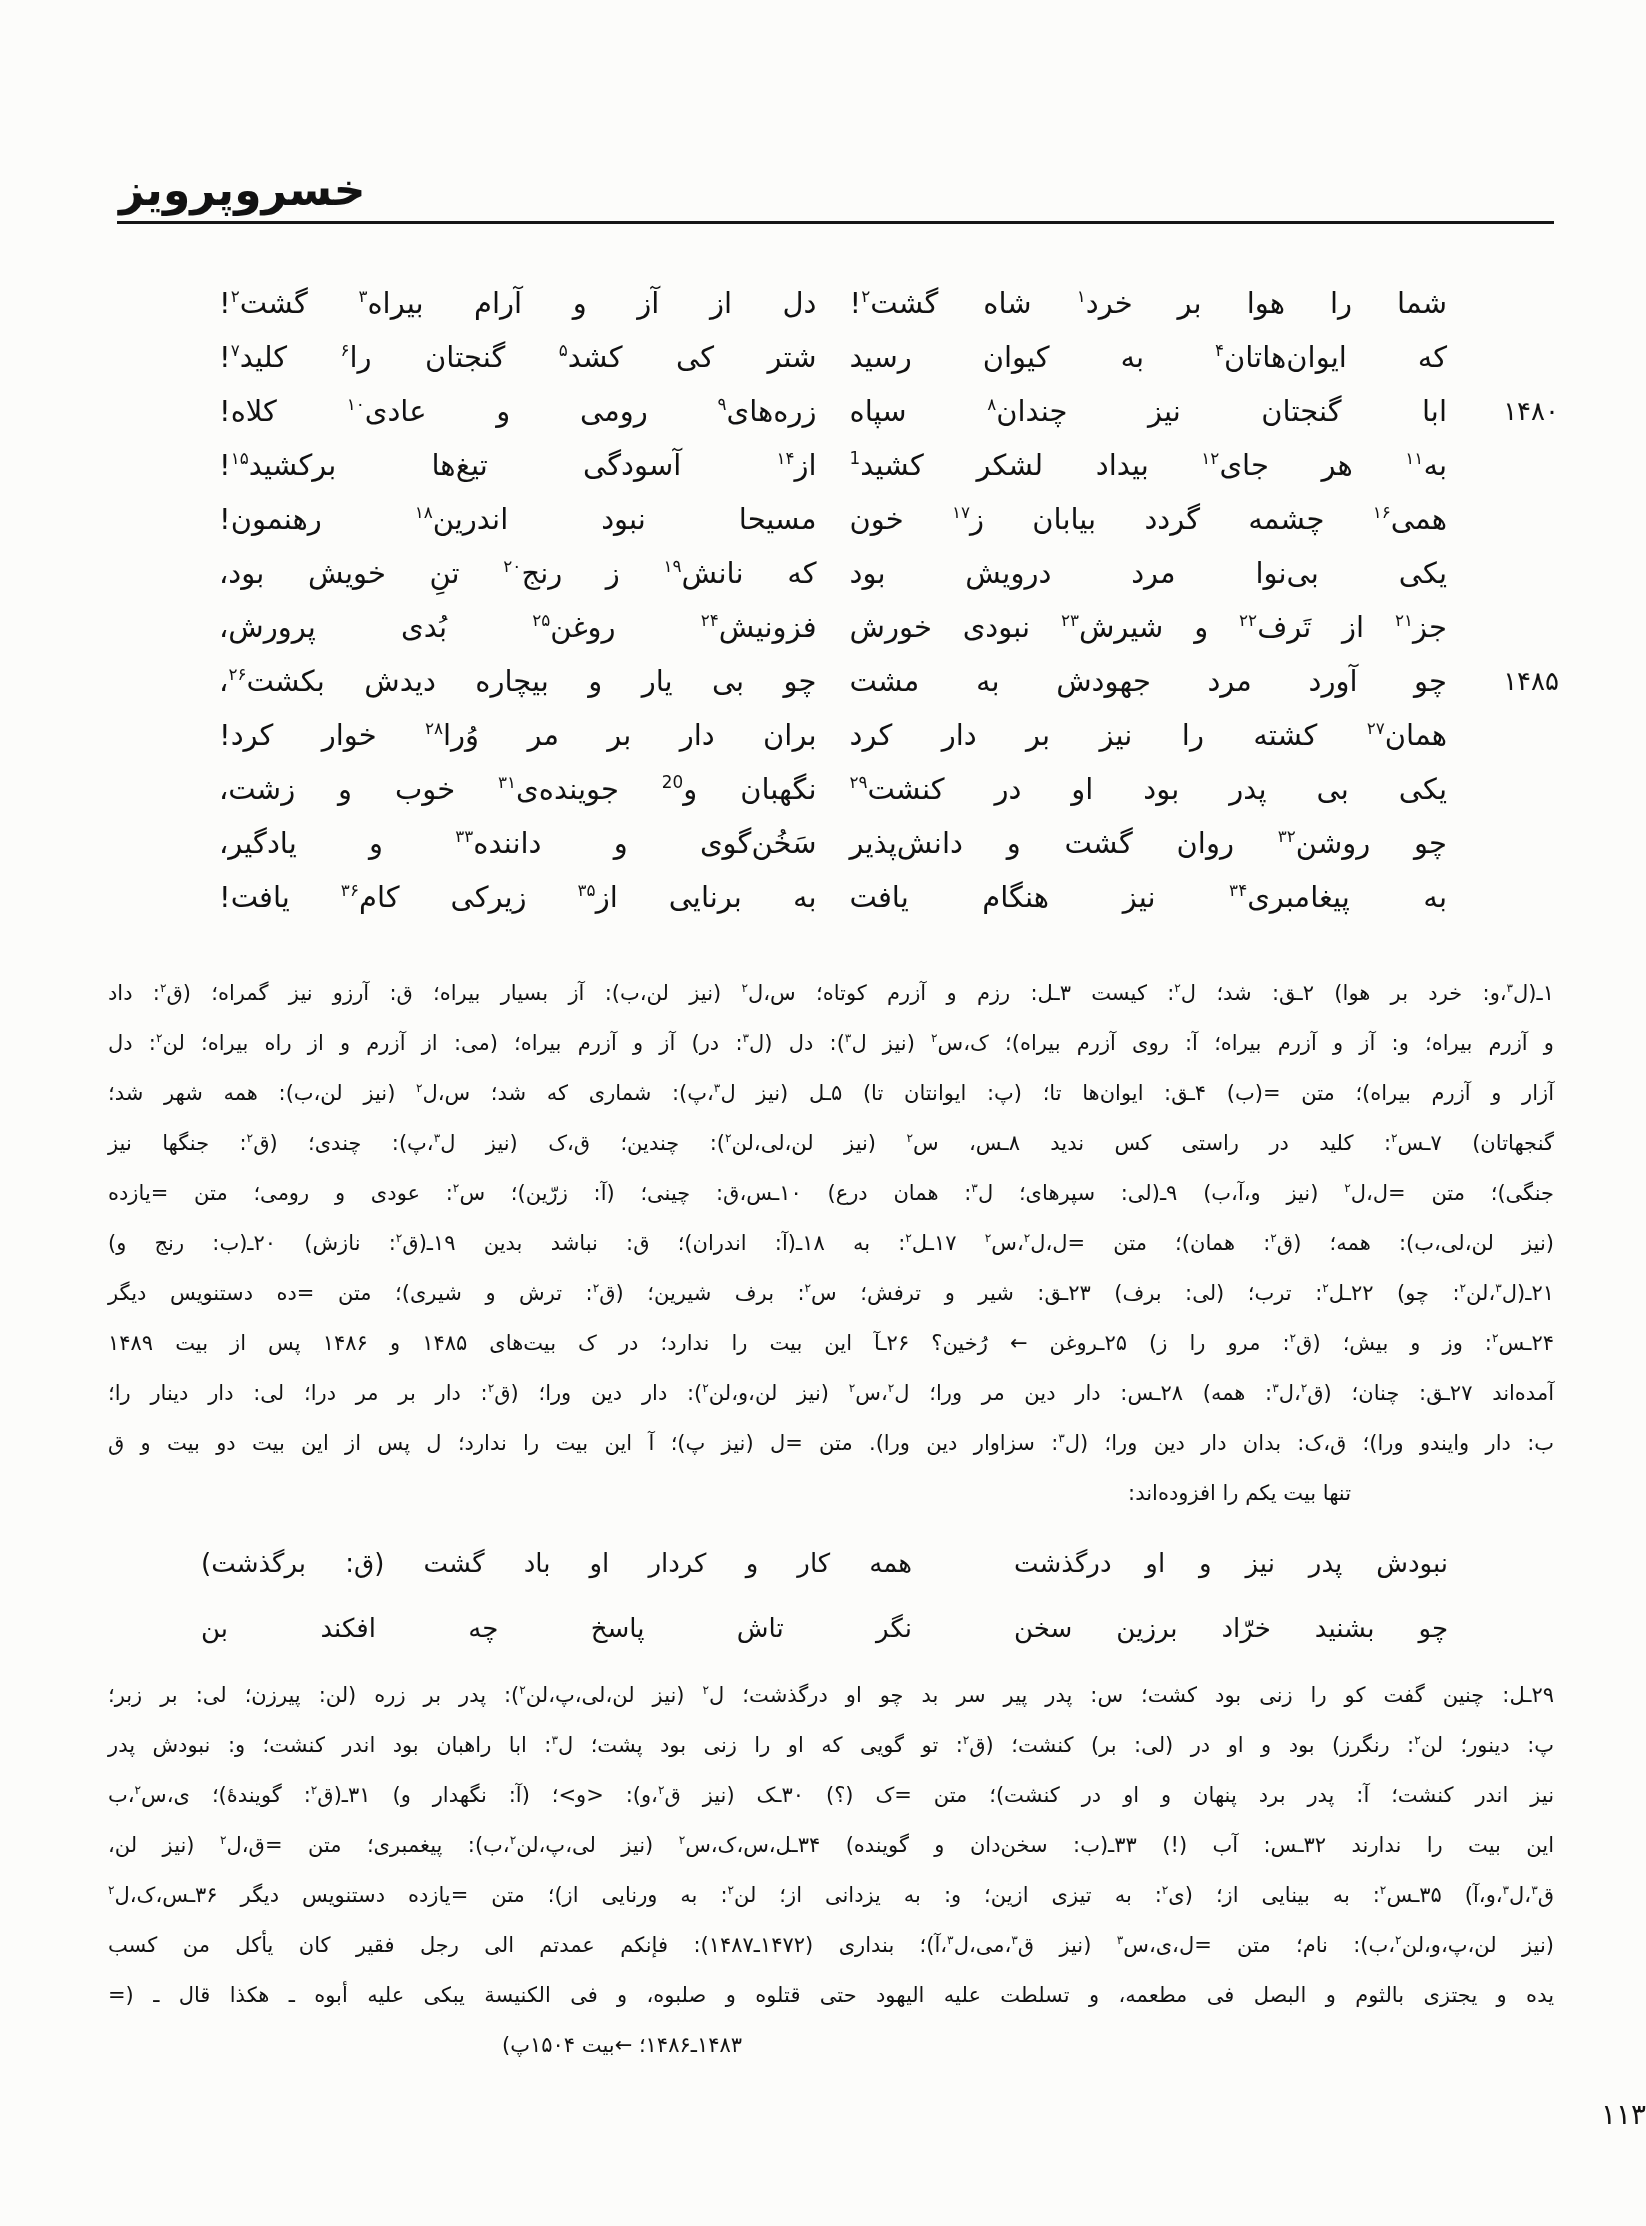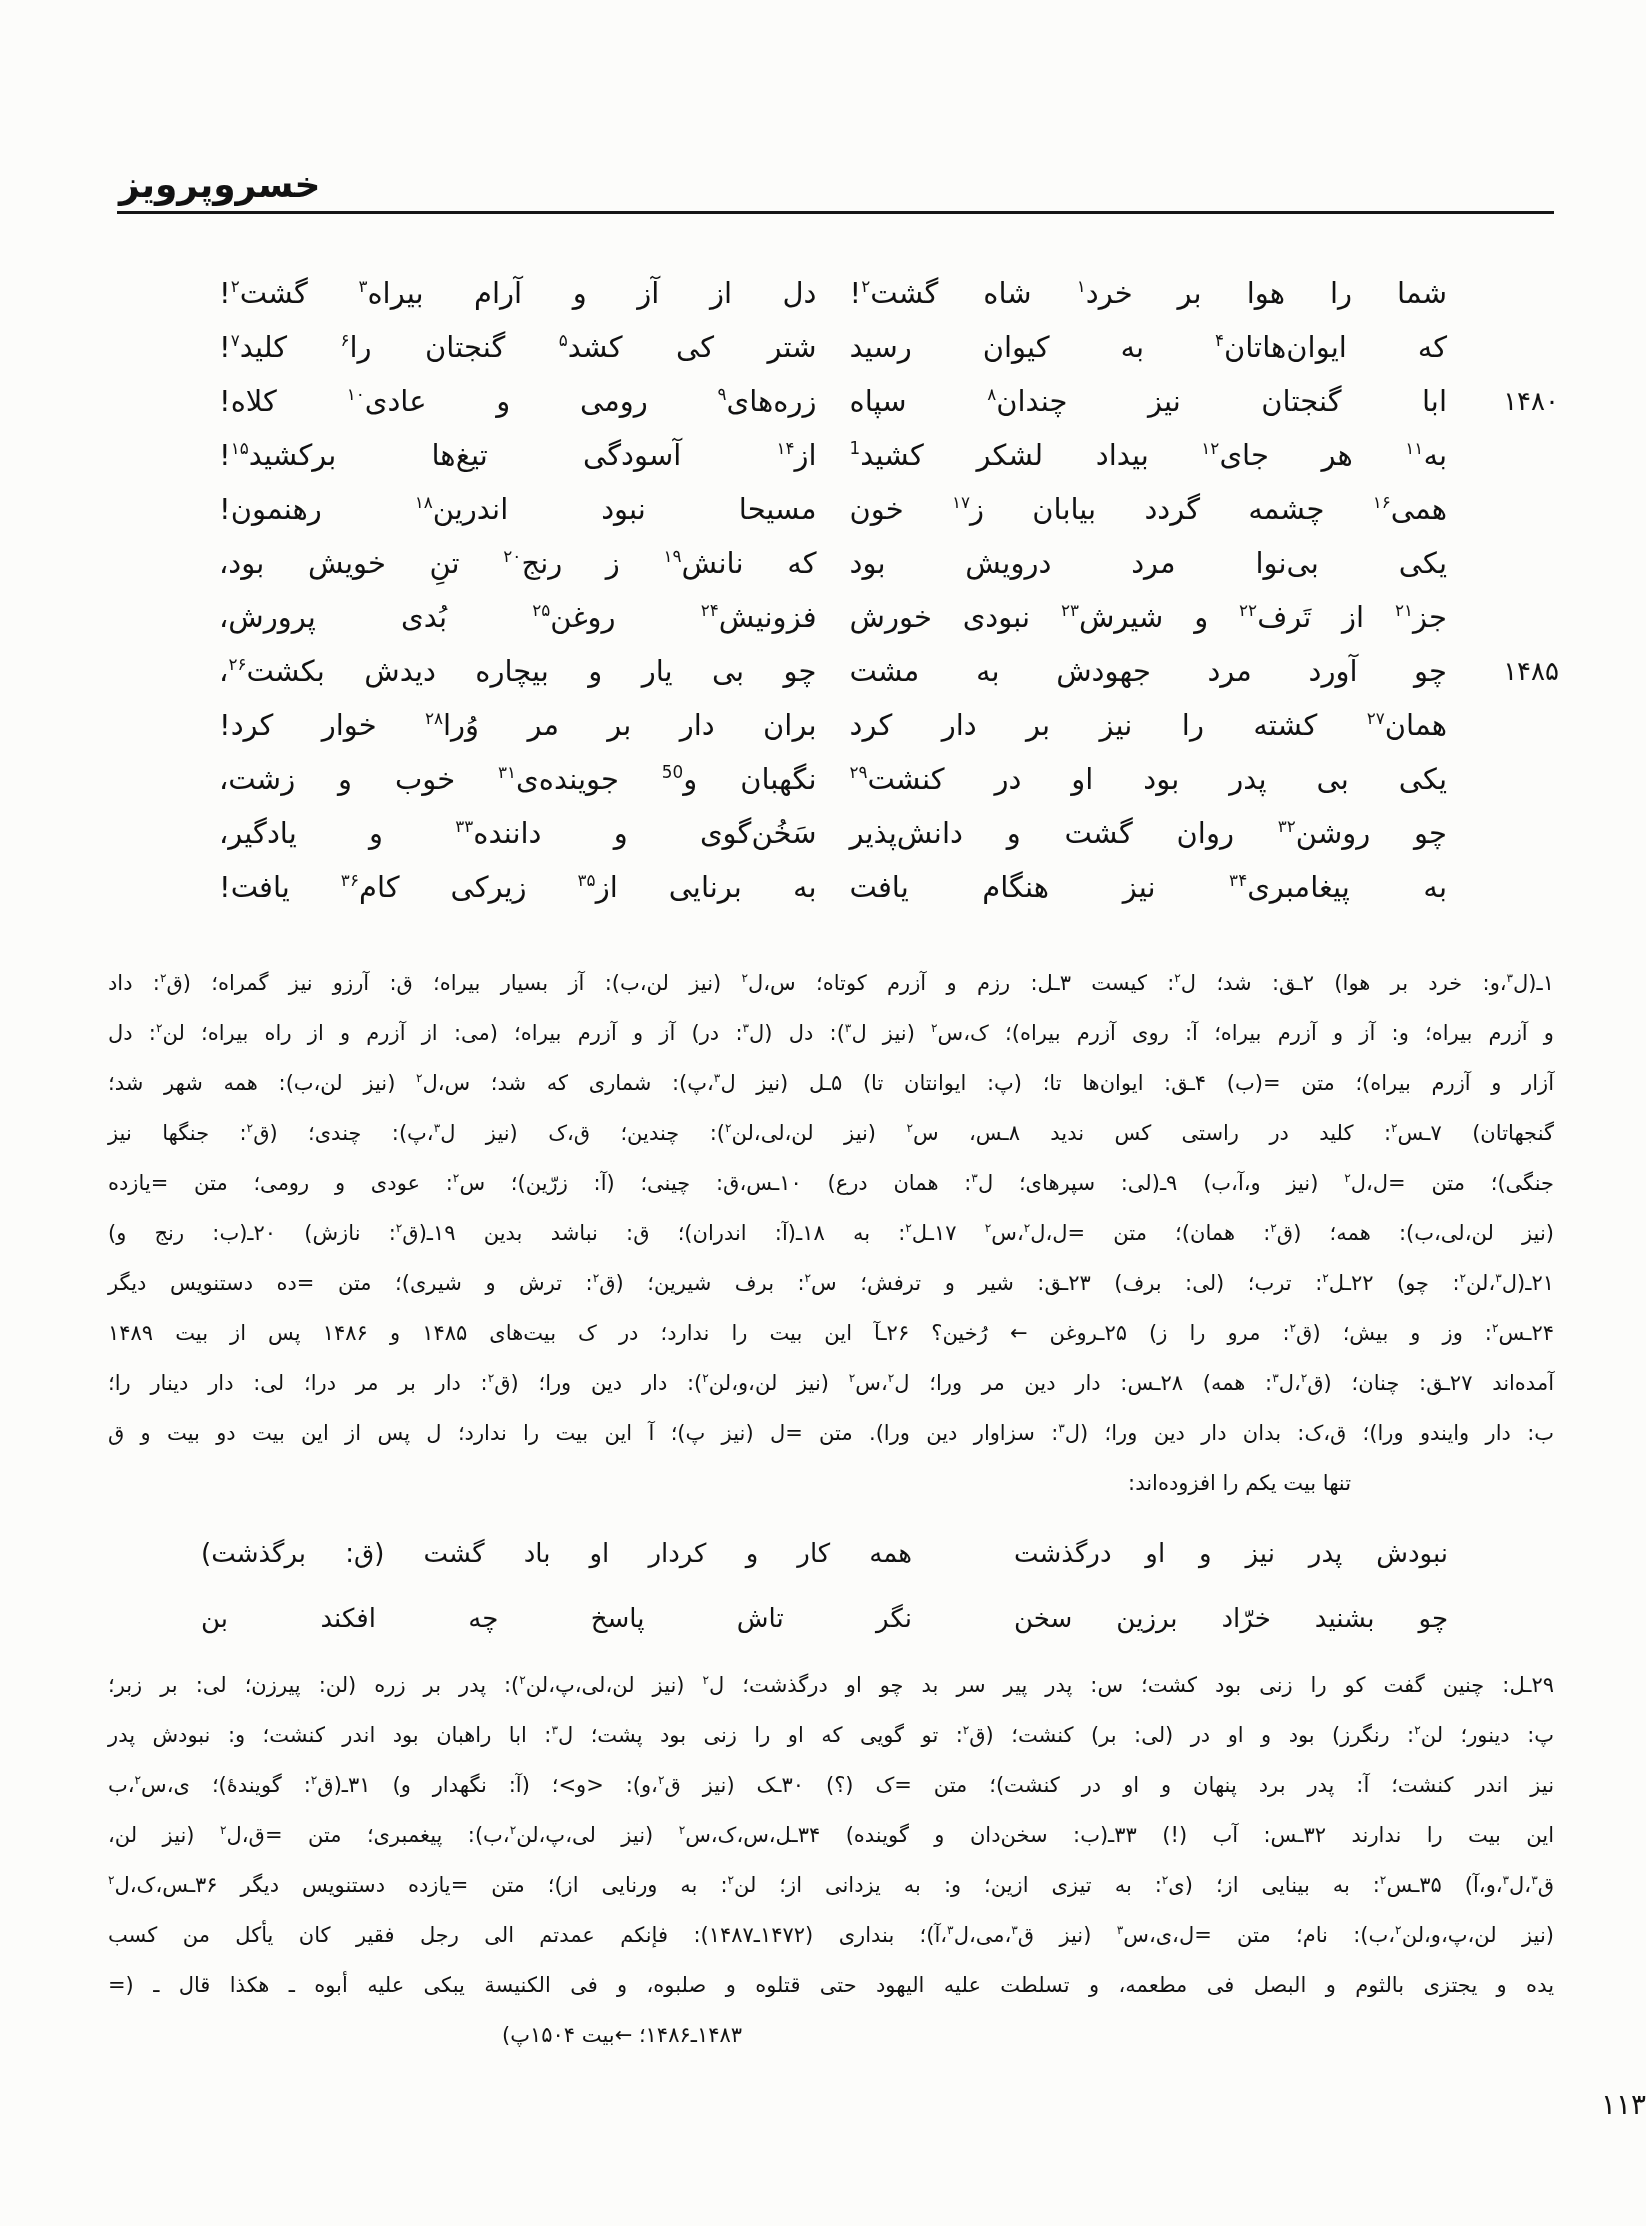--- a/index.html
+++ b/index.html
@@ -13,21 +13,21 @@
     direction: rtl;
     overflow: hidden;
     position: relative;
   }
   sup { font-size: 0.58em; vertical-align: super; line-height: 0; }
 
   
   .running-head {
     padding: 164px 64px 0 120px;
     text-align: left;
-    font-size: 36px;
+    font-size: 44px;
     font-weight: 700;
     letter-spacing: 0.5px;
   }
   .head-rule {
     border: none;
     border-top: 3.7px solid #161616;
     margin: 5.5px 92px 0 118px;
   }
 
   
@@ -157,21 +157,21 @@
         <div class="hemistich">چو بی یار و بیچاره دیدش بکشت<sup>۲۶</sup>،</div>
       </div>
       <div class="verse-row">
         <div class="verse-num"></div>
         <div class="hemistich">همان<sup>۲۷</sup> کشته را نیز بر دار کرد</div>
         <div class="hemistich">بران دار بر مر وُرا<sup>۲۸</sup> خوار کرد!</div>
       </div>
       <div class="verse-row">
         <div class="verse-num"></div>
         <div class="hemistich">یکی بی پدر بود او در کنشت<sup>۲۹</sup></div>
-        <div class="hemistich">نگهبان و<sup>50</sup> جوینده‌ی<sup>۳۱</sup> خوب و زشت،</div>
+        <div class="hemistich">نگهبان و<sup>20</sup> جوینده‌ی<sup>۳۱</sup> خوب و زشت،</div>
       </div>
       <div class="verse-row">
         <div class="verse-num"></div>
         <div class="hemistich">چو روشن<sup>۳۲</sup> روان گشت و دانش‌پذیر</div>
         <div class="hemistich">سَخُن‌گوی و داننده<sup>۳۳</sup> و یادگیر،</div>
       </div>
       <div class="verse-row">
         <div class="verse-num"></div>
         <div class="hemistich">به پیغامبری<sup>۳۴</sup> نیز هنگام یافت</div>
         <div class="hemistich">به برنایی از<sup>۳۵</sup> زیرکی کام<sup>۳۶</sup> یافت!</div>

